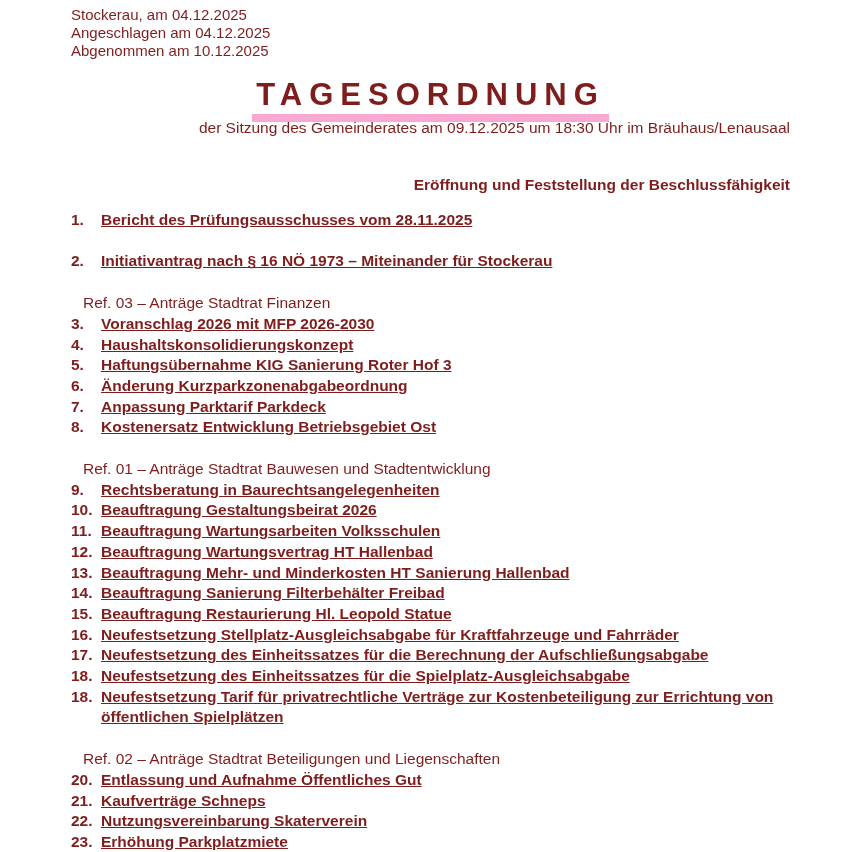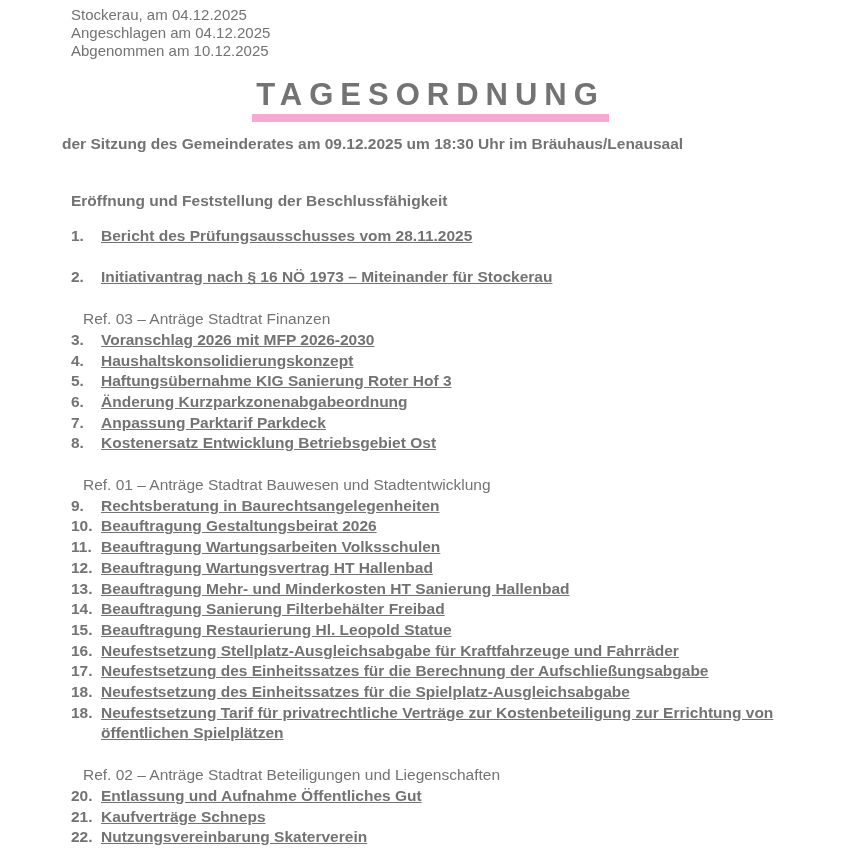--- a/index.html
+++ b/index.html
@@ -5,21 +5,21 @@
   html, body {
     margin: 0;
     padding: 0;
     background: #ffffff;
   }
   .page {
     position: relative;
     width: 852px;
     height: 852px;
     background: #ffffff;
-    color: #737373;
+    color: #7f1d1d;
     font-family: "Liberation Sans", sans-serif;
     overflow: hidden;
     box-sizing: border-box;
     padding: 6px 62px 0 71px;
   }
   .dateline {
     font-size: 15px;
     line-height: 18px;
     font-weight: 400;
   }
@@ -31,35 +31,35 @@
   .doc-title {
     display: inline-block;
     font-size: 31px;
     line-height: 31px;
     font-weight: 700;
     letter-spacing: 7px;
     padding: 0 4px 4px 4px;
     border-bottom: 8px solid #f9a8d4;
   }
   .subtitle {
-    text-align: left;
+    text-align: right;
     font-size: 15.5px;
     line-height: 18px;
-    margin-top: 18px;
-    font-weight: 700;
+    margin-top: 2px;
+    font-weight: 400;
     
     margin-left: -9px;
     margin-right: 0;
   }
   .blocks { }
   .block {
     font-size: 15.5px;
     line-height: 20.7px;
   }
-  .block.opening { font-weight: 700; }
+  .block.opening { font-weight: 700; text-align: right; }
   .block.ref     { font-weight: 400; margin-left: 12px; }
   .block.item    { font-weight: 700; display: flex; align-items: flex-start; }
   .item .num {
     flex: 0 0 30px;
     width: 30px;
   }
   .item .txt {
     flex: 1 1 auto;
     text-decoration: underline;
   }

